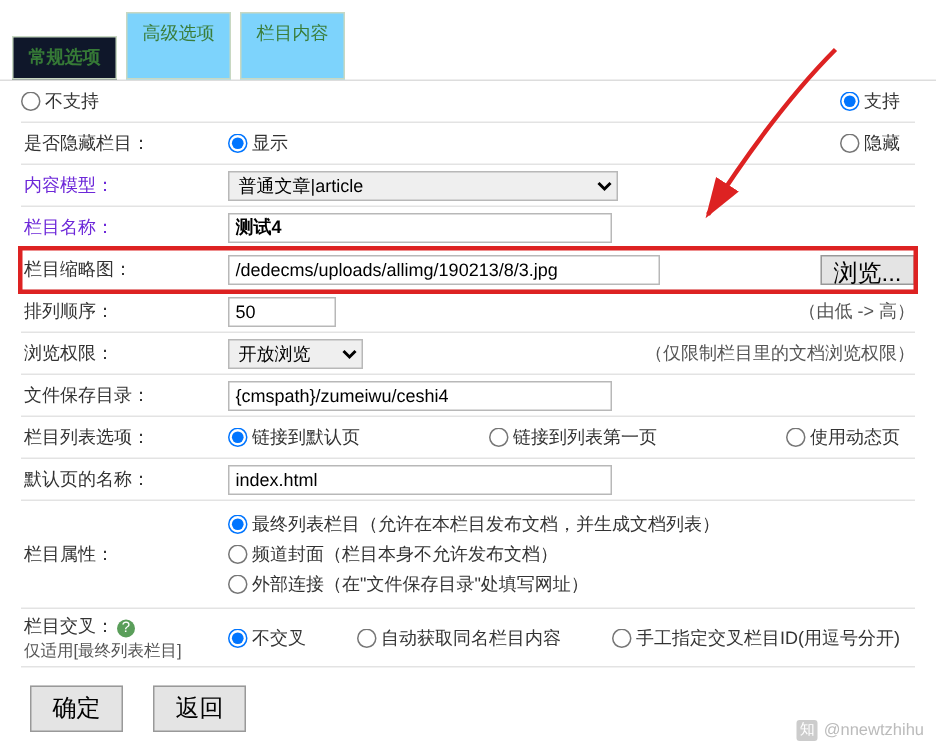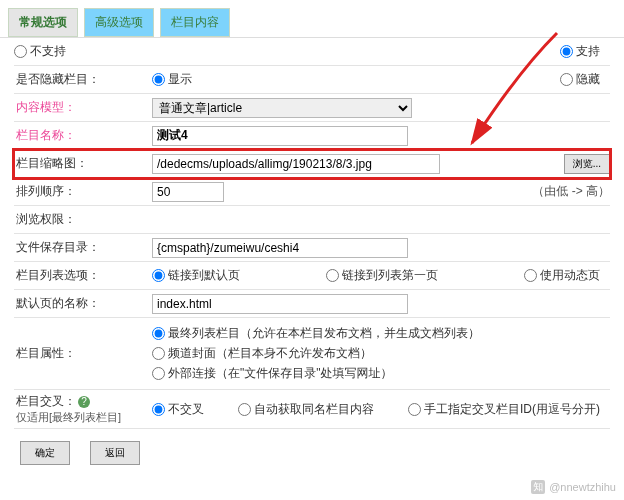--- a/index.html
+++ b/index.html
@@ -19,44 +19,45 @@
   padding: 8px 8px 0 8px;
 }
 .tab {
   padding: 5px 10px;
   border: 1px solid #c8d8c2;
   background: #7dd3fc;
   color: #3a7d3a;
   cursor: pointer;
 }
 .tab.active {
-  background: #e5e5e5;
+  background: #0f172a;
   font-weight: bold;
   color: #367a36;
+  margin-top: 16px;
 }
 .form {
   border-top: 1px solid #ddd;
   margin-top: 0;
   padding: 0 14px;
 }
 .row {
   display: flex;
   align-items: center;
   border-bottom: 1px solid #e3e3e3;
   min-height: 28px;
   padding: 3px 0;
 }
 .row.tall { min-height: 56px; }
 .label {
   width: 138px;
   flex-shrink: 0;
   color: #333;
   padding-left: 2px;
 }
-.label.red { color: #ec4899; }
+.label.red { color: #6d28d9; }
 .sub { font-size: 11px; color: #555; }
 .controls {
   flex: 1;
   display: flex;
   align-items: center;
   gap: 4px;
   flex-wrap: wrap;
   justify-content: space-between;
 }
 input[type=text] {
@@ -84,21 +85,21 @@
 .highlight-row {
   outline: 3px solid #d22;
   outline-offset: -1px;
   position: relative;
   z-index: 1;
 }
 .btn {
   border: 1px solid #999;
   background: #e4e4e4;
   padding: 4px 14px;
-  font-size: 10px;
+  font-size: 16px;
   cursor: pointer;
   font-family: inherit;
 }
 .btn.browse {
   padding: 1px 8px;
   height: 20px;
 }
 .actions {
   padding: 12px 20px;
   display: flex;
@@ -216,20 +217,26 @@
   <div class="row">
     <div class="label">排列顺序：</div>
     <div class="controls">
       <input type="text" style="width: 72px;" value="50">
       <span class="hint">（由低 -&gt; 高）</span>
     </div>
   </div>
 
   <div class="row">
     <div class="label">浏览权限：</div>
+    <div class="controls">
+      <select style="width:90px">
+        <option>开放浏览</option>
+      </select>
+      <span class="hint">（仅限制栏目里的文档浏览权限）</span>
+    </div>
   </div>
 
   <div class="row">
     <div class="label">文件保存目录：</div>
     <div class="controls">
       <input type="text" style="width: 256px;" value="{cmspath}/zumeiwu/ceshi4">
     </div>
   </div>
 
   <div class="row">

